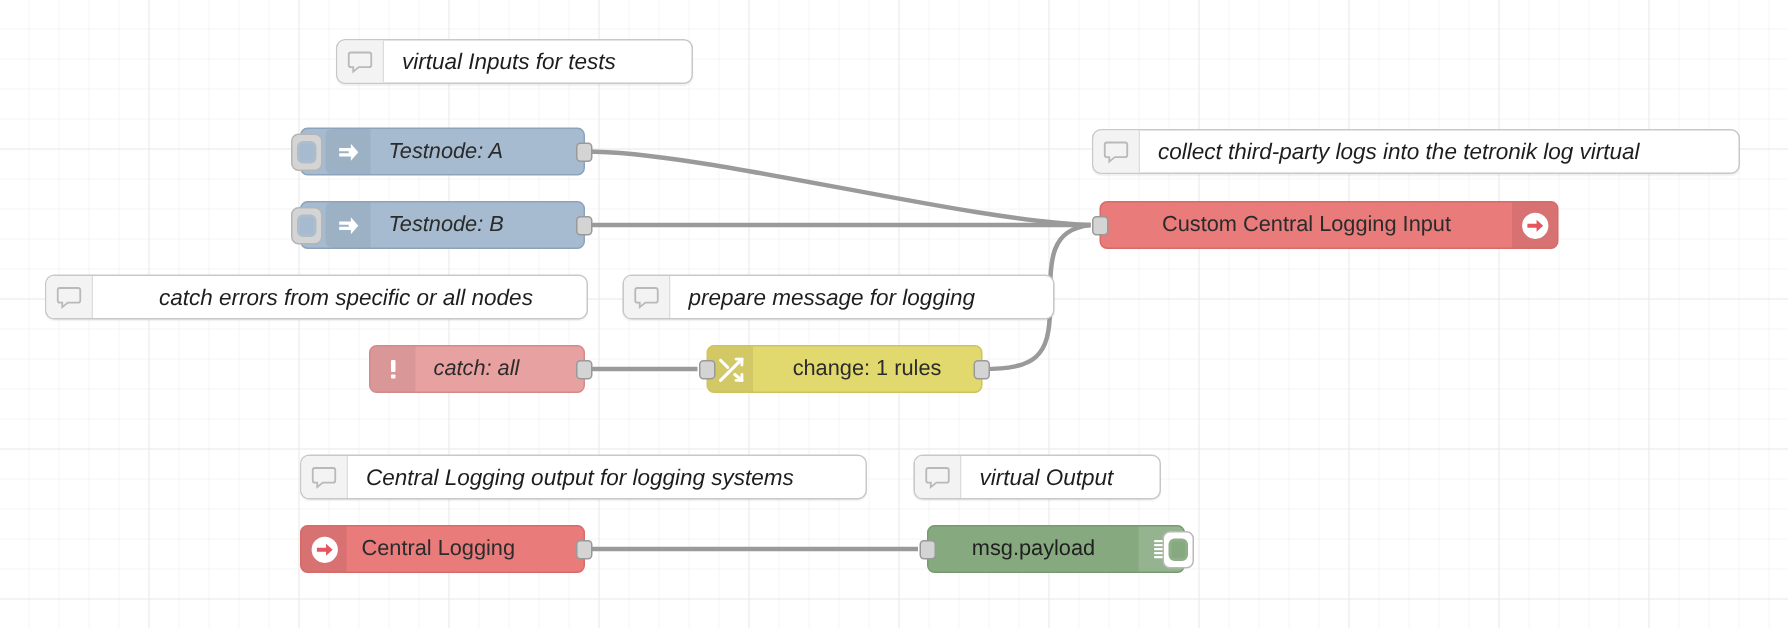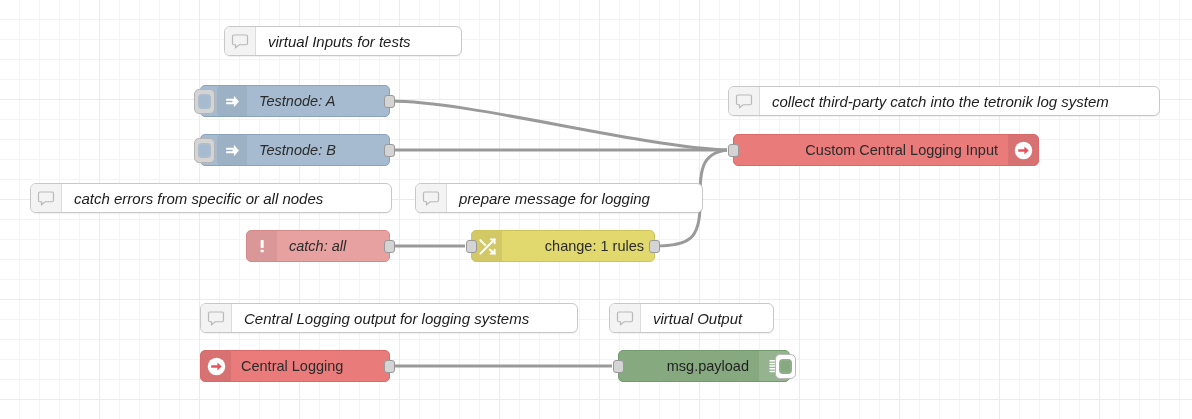--- a/index.html
+++ b/index.html
@@ -81,21 +81,21 @@
   }
   .node .iconpane.right {
     border-radius: 0 4px 4px 0;
     border-radius: 0 4px 4px 0;
   }
   .node .title {
     flex: 1 1 auto;
     padding: 0 10px;
     white-space: nowrap;
     font-size: 14.5px;
-    text-align: right;
+    text-align: center;
   }
   .node .title.left  { text-align: left; }
   
   .node.inject {
     background: #a6bbcf;
     border-color: #8ba3bb;
   }
   .inject .btn {
     position: absolute;
     left: -7px;
@@ -207,24 +207,24 @@
     </div>
     <div class="label">virtual Inputs for tests</div>
   </div>
 
   <div class="node comment" style="left:728px; top:86px; width:432px;">
     <div class="ico-box">
       <svg width="18" height="18" viewBox="0 0 24 24">
         <path d="M4 4 h16 a2 2 0 0 1 2 2 v9 a2 2 0 0 1 -2 2 h-9 l-5 4 v-4 h-2 a2 2 0 0 1 -2 -2 v-9 a2 2 0 0 1 2 -2 z" fill="none" stroke="#b9b9b9" stroke-width="1.6"></path>
       </svg>
     </div>
-    <div class="label">collect third-party catch into the tetronik log system</div>
-  </div>
-
-  <div class="node comment" style="left:30px; top:183px; width:362px;">
+    <div class="label">collect third-party logs into the tetronik log virtual</div>
+  </div>
+
+  <div class="node comment" style="left:30px; top:183px; width:362px;gap:32px;">
     <div class="ico-box">
       <svg width="18" height="18" viewBox="0 0 24 24">
         <path d="M4 4 h16 a2 2 0 0 1 2 2 v9 a2 2 0 0 1 -2 2 h-9 l-5 4 v-4 h-2 a2 2 0 0 1 -2 -2 v-9 a2 2 0 0 1 2 -2 z" fill="none" stroke="#b9b9b9" stroke-width="1.6"></path>
       </svg>
     </div>
     <div class="label">catch errors from specific or all nodes</div>
   </div>
 
   <div class="node comment" style="left:415px; top:183px; width:288px;">
     <div class="ico-box">

